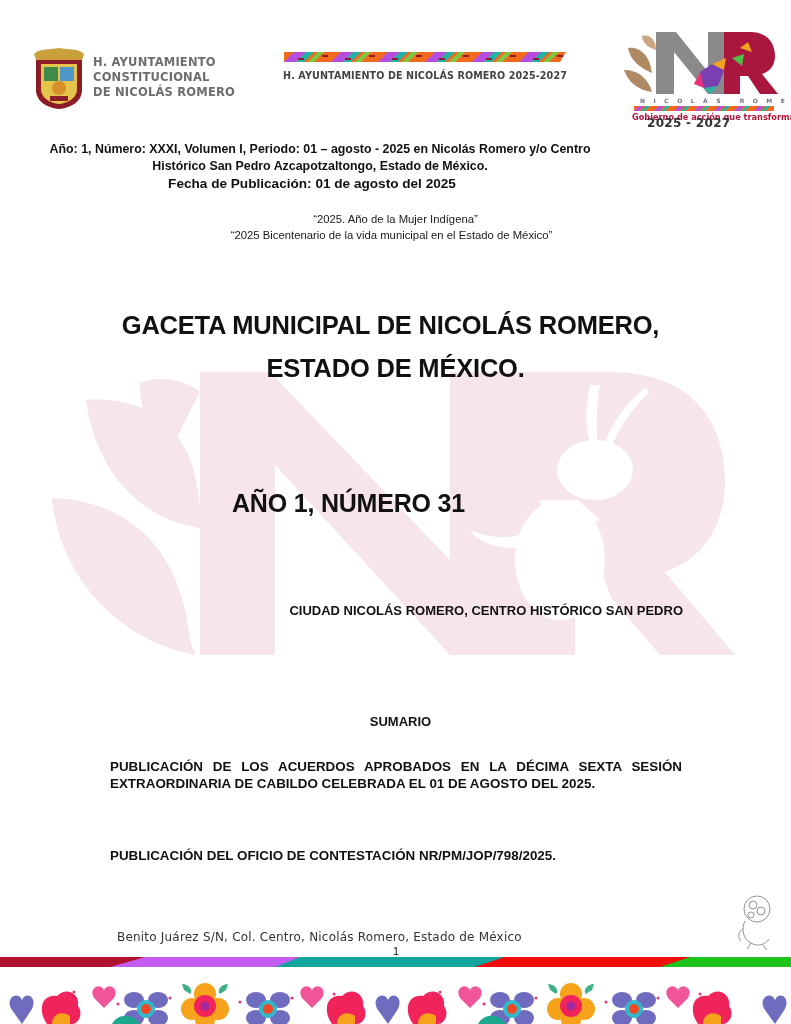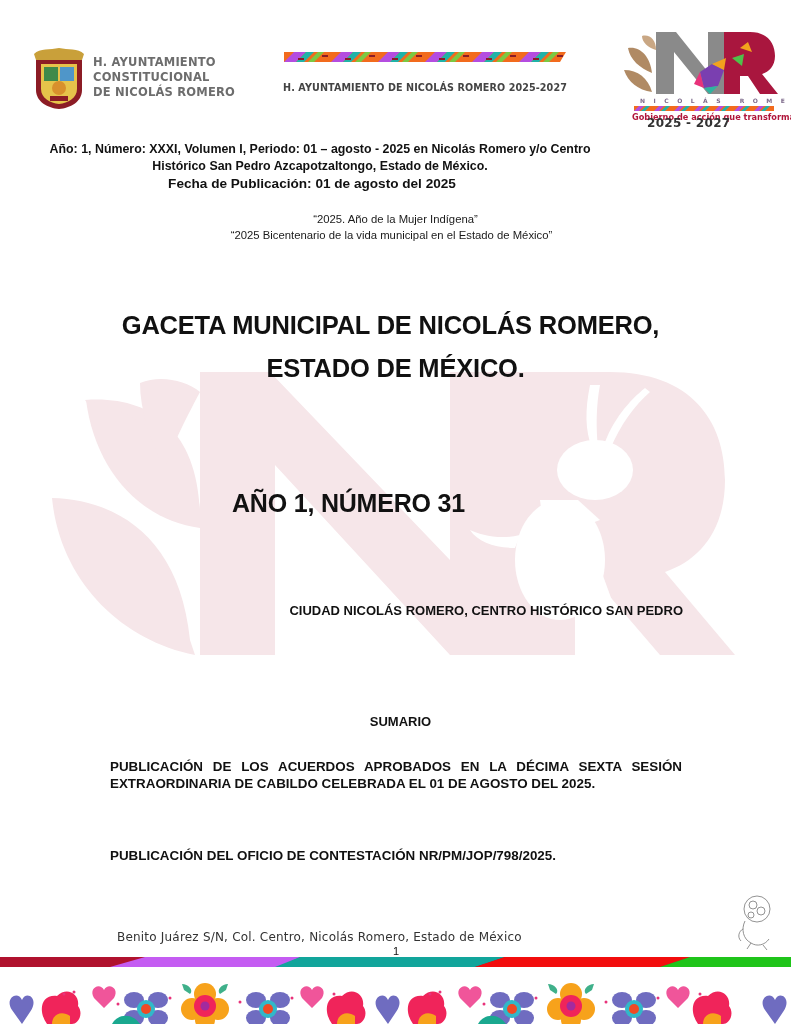--- a/index.html
+++ b/index.html
@@ -11,21 +11,21 @@
 
   
   .logo-left { left: 30px; top: 46px; width: 200px; height: 64px; }
   .shield { position: absolute; left: 0; top: 0; width: 58px; height: 64px; }
   .logo-left-text { position: absolute; left: 63px; top: 9px; font-family: "DejaVu Sans", sans-serif; font-size: 11.5px; line-height: 15px; color: #6d6d6d; font-weight: bold; letter-spacing: 0.2px; }
   .logo-left-text div { white-space: nowrap; }
 
   .logo-center { left: 280px; top: 48px; width: 290px; height: 60px; text-align: center; }
   .gaceta-title { font-family: "DejaVu Sans", sans-serif; font-weight: bold; font-size: 25px; color: #3d3d3d; letter-spacing: 0.5px; line-height: 28px; white-space: nowrap; }
   .gaceta-stripe { position: relative; margin: 4px auto 0; width: 282px; height: 10px; }
-  .gaceta-sub { font-family: "DejaVu Sans", sans-serif; font-weight: bold; font-size: 9.6px; color: #444; margin-top: 16px; white-space: nowrap; letter-spacing: 0.1px; }
+  .gaceta-sub { font-family: "DejaVu Sans", sans-serif; font-weight: bold; font-size: 9.6px; color: #444; margin-top: 4px; white-space: nowrap; letter-spacing: 0.1px; }
 
   .logo-right { left: 620px; top: 28px; width: 160px; height: 110px; }
   .nr-logo { position: absolute; left: 0; top: 0; width: 160px; height: 68px; }
   .nr-name { position: absolute; left: 20px; top: 69px; width: 140px; font-family: "DejaVu Sans", sans-serif; font-size: 6px; letter-spacing: 8.5px; color: #7d6a8b; font-weight: bold; white-space: nowrap; }
   .nr-stripe { position: absolute; left: 14px; top: 78px; width: 140px; height: 5px; }
   .nr-slogan { position: absolute; left: 12px; top: 84px; font-family: "DejaVu Sans", sans-serif; font-size: 8.2px; font-weight: bold; color: #b0173b; white-space: nowrap; }
   .nr-years { position: absolute; left: 27px; top: 88px; font-family: "DejaVu Sans", sans-serif; font-size: 12px; font-weight: bold; color: #333; white-space: nowrap; letter-spacing: 0.3px; }
 
   
   .meta { left: 0; width: 640px; text-align: center; font-weight: bold; font-size: 12.4px; line-height: 17px; z-index: 2; }

